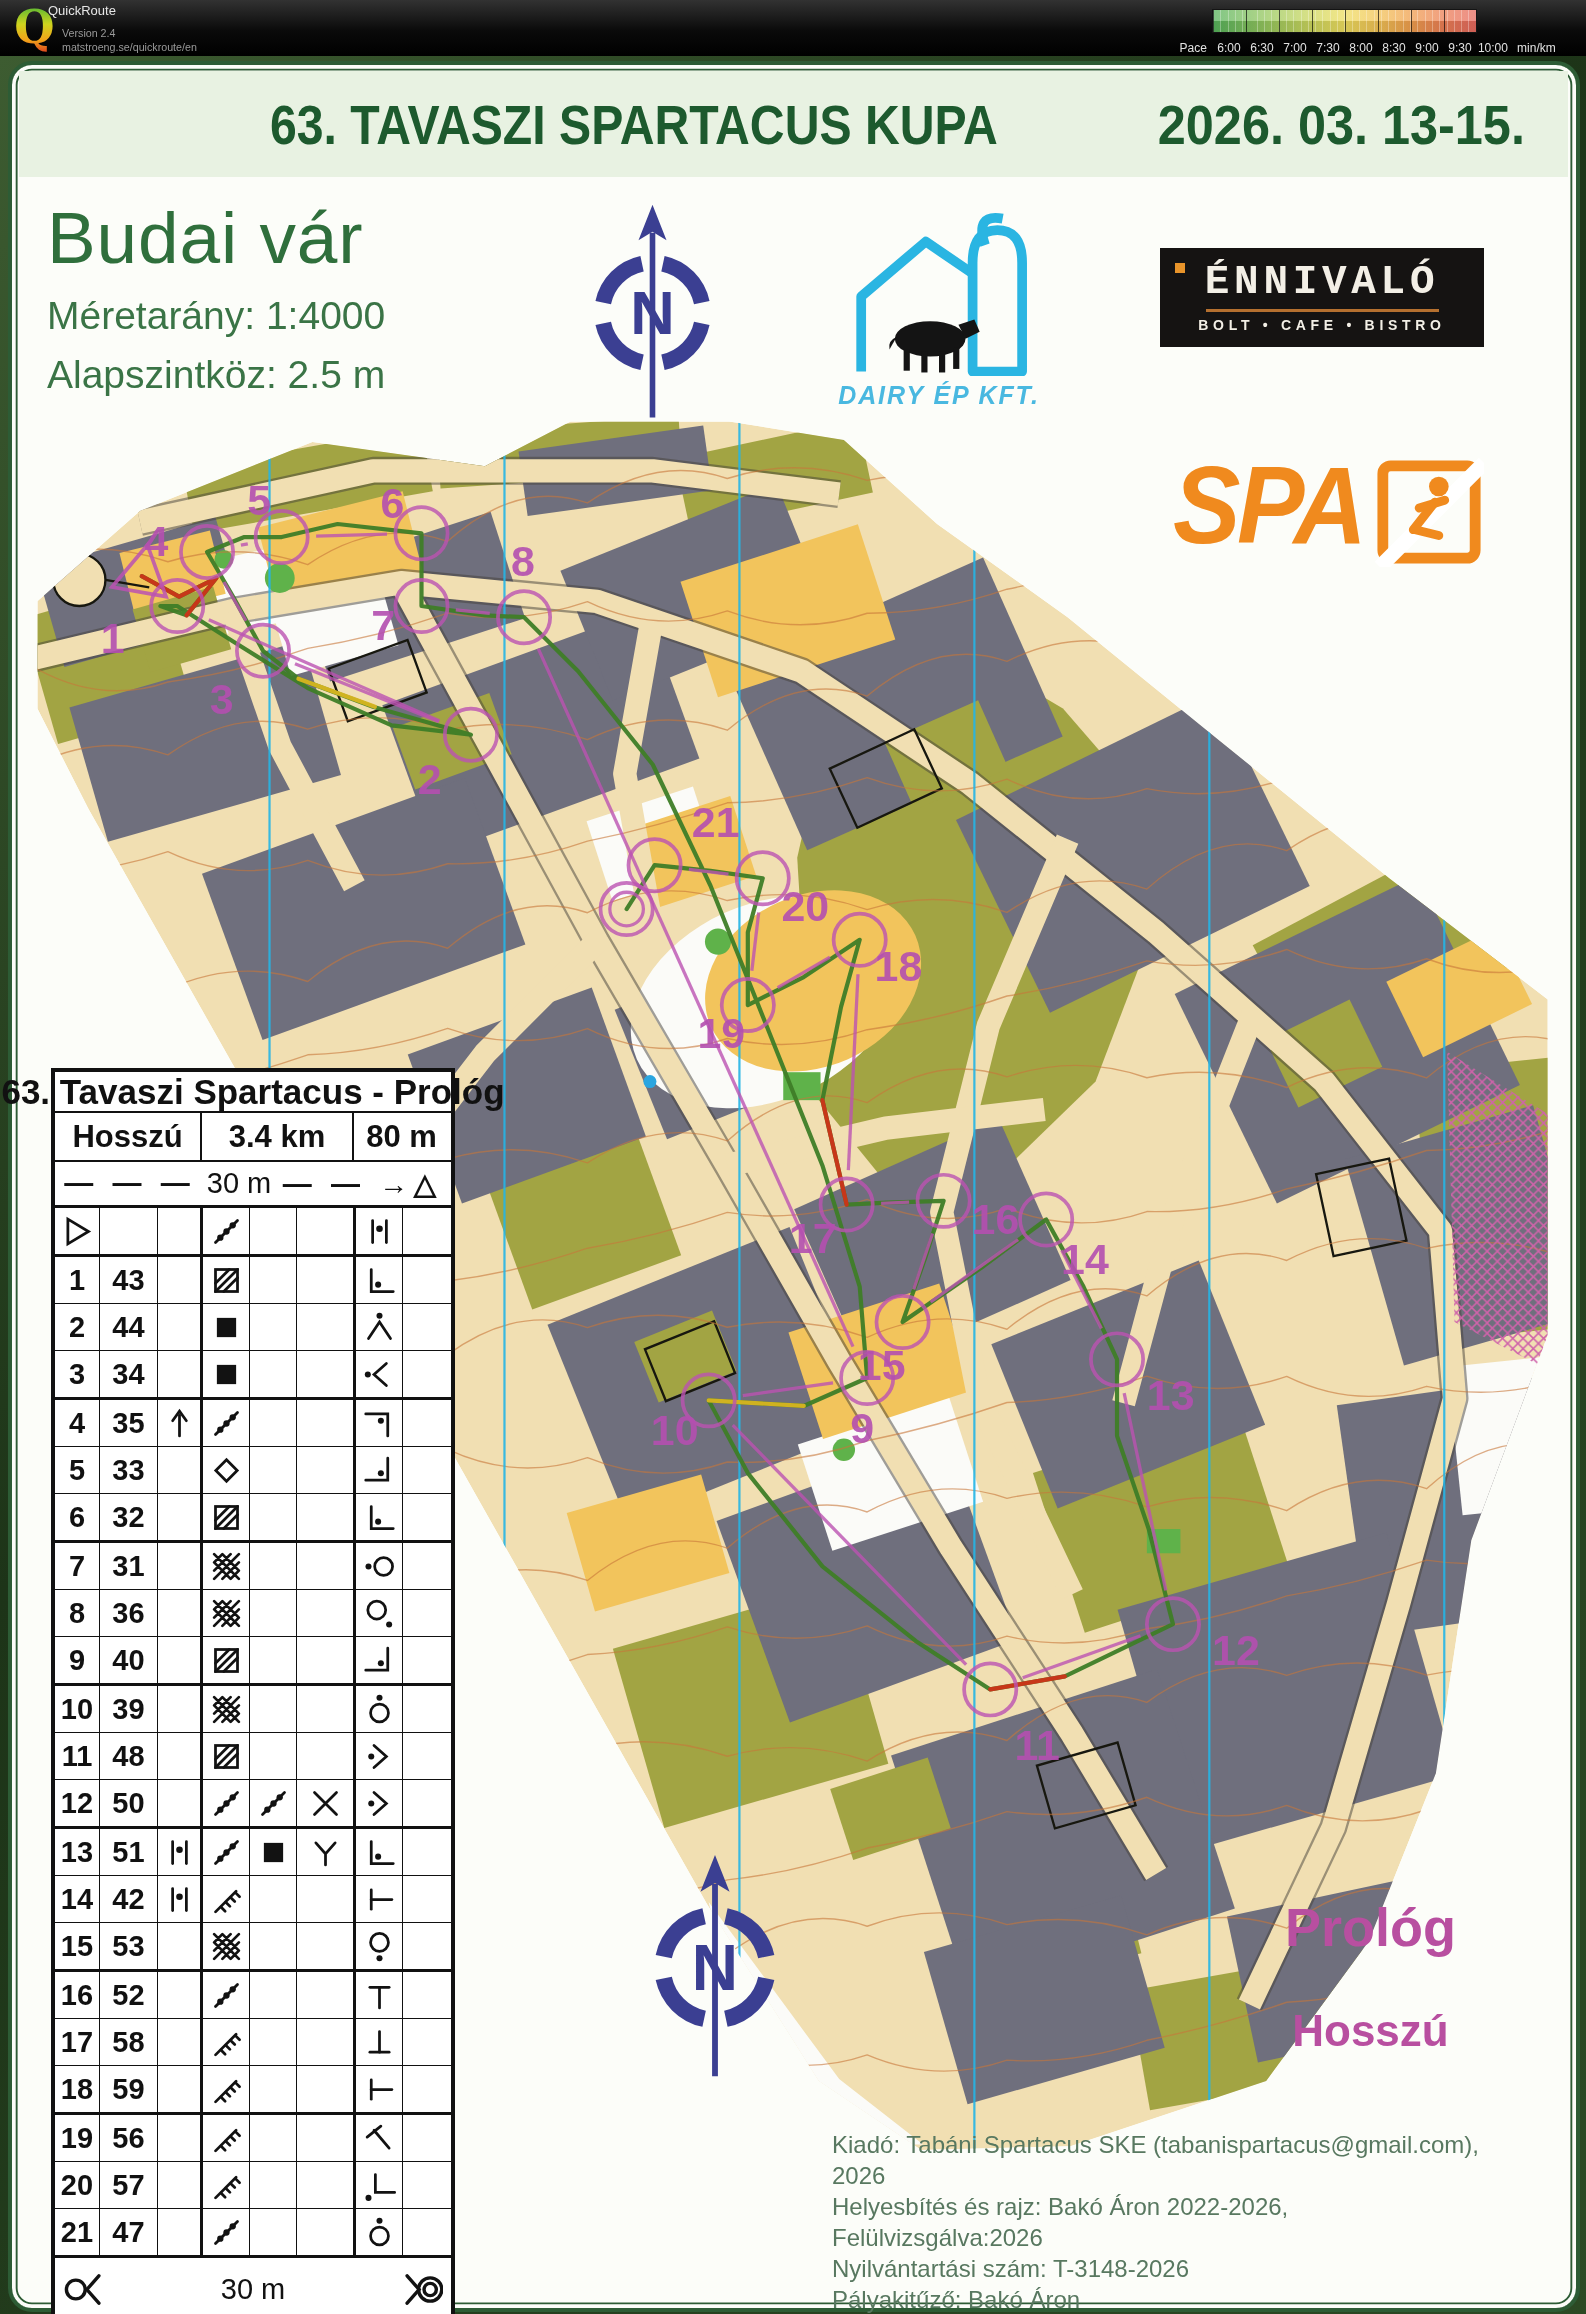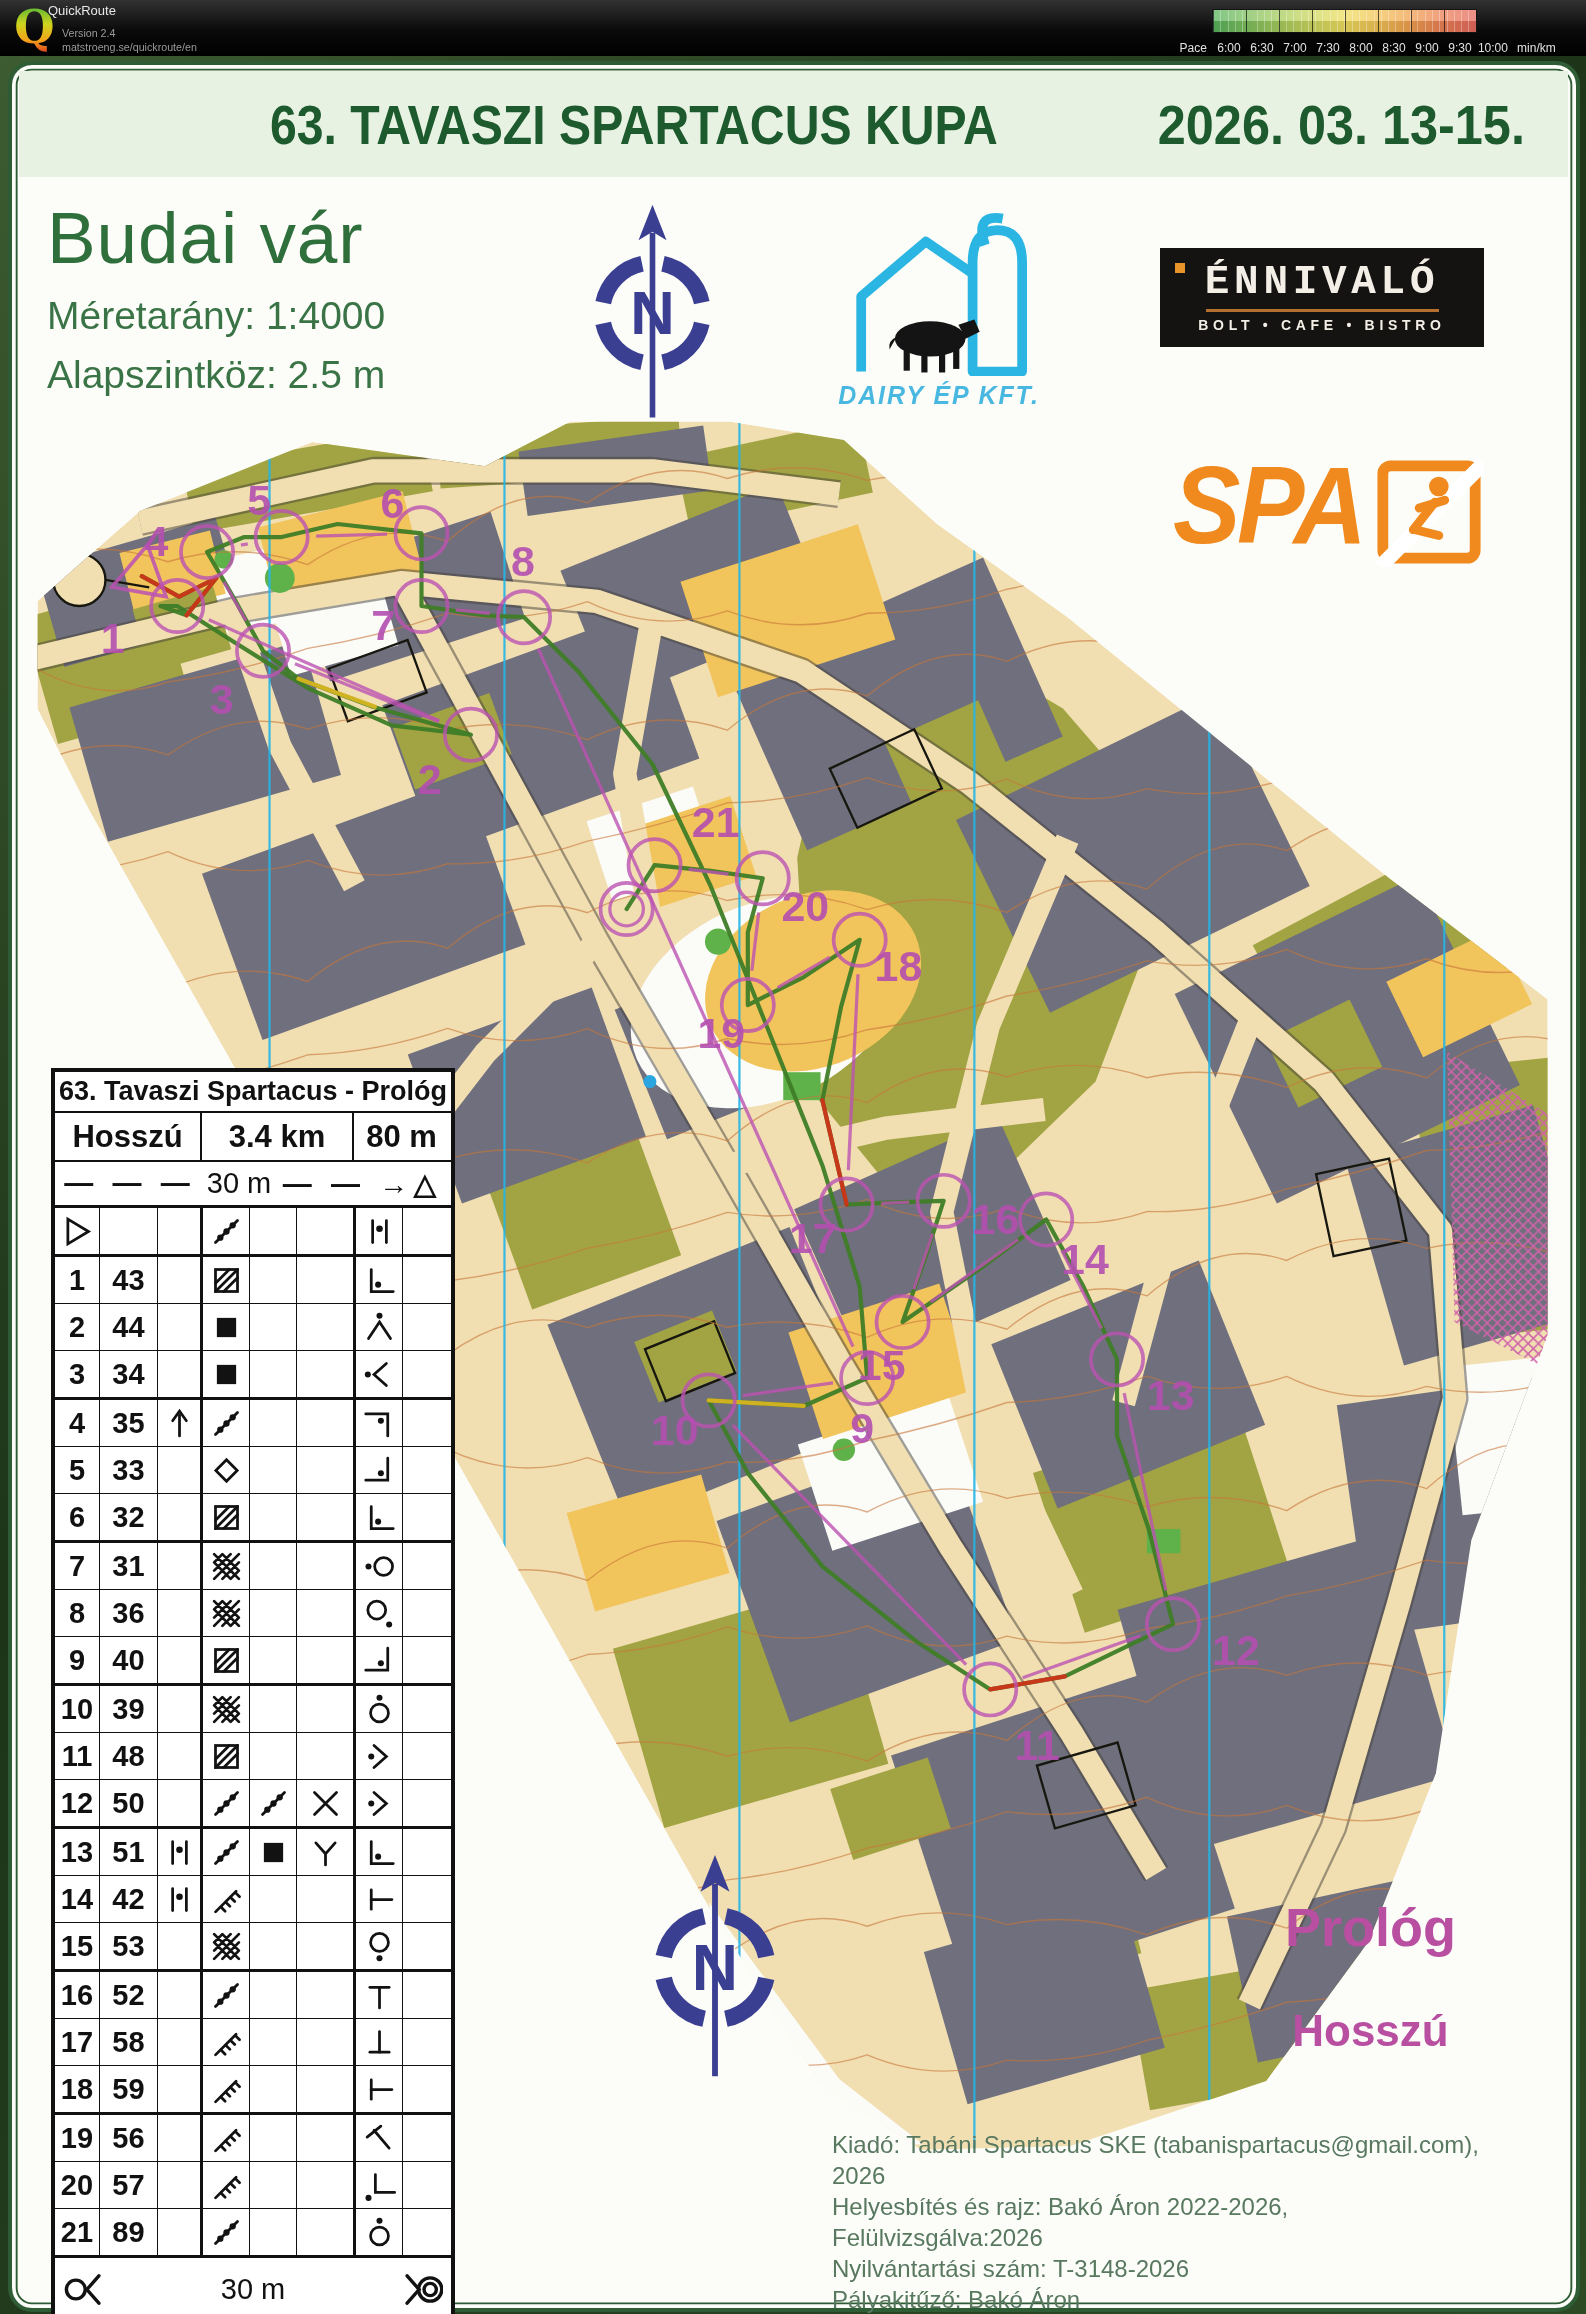--- a/index.html
+++ b/index.html
@@ -58,21 +58,21 @@
   .spa-text{font-size:110px;line-height:0.95;font-weight:bold;font-style:italic;color:#f08a1e;
             letter-spacing:-3.7px;transform:scaleX(.92);transform-origin:left;}
   .compass{position:absolute;z-index:3;}
   .c-top{left:585px;top:201px;}
   .c-bottom{left:643px;top:1851px;}
 
   
   .card{position:absolute;left:51px;top:1068px;width:404px;background:#fff;
         border:4.7px solid #111;box-sizing:border-box;color:#111;z-index:4;}
   .crow-title{height:39px;display:flex;align-items:center;justify-content:center;
-              font-weight:bold;font-size:27px;border-bottom:2.8px solid #111;white-space:nowrap;}
+              font-weight:bold;font-size:35px;border-bottom:2.8px solid #111;white-space:nowrap;}
   .crow-info{height:47px;display:grid;grid-template-columns:147px 152px 95px;border-bottom:2.8px solid #111;}
   .crow-info div{display:flex;align-items:center;justify-content:center;font-weight:bold;font-size:31px;
                  border-right:2.8px solid #111;}
   .crow-info div:last-child{border-right:none;}
   .crow-dist{height:43px;display:flex;align-items:center;justify-content:space-between;
              padding:0 9.3px;border-bottom:3.7px solid #111;font-size:29px;}
   .dist-dashes{letter-spacing:5.6px;font-weight:bold;color:#111;}
   .crow{display:grid;grid-template-columns:45px 58px 45px 47px 47px 59px 47px 48px;
         border-bottom:1.9px solid #111;height:46px;}
   .crow.thick{border-bottom-width:3.7px;}
@@ -956,21 +956,21 @@
             <path d="M9 4 L9 17 L23 17"></path>
             <circle class="f" cx="4" cy="21" r="2.2"></circle>
           </svg>
         </div>
       <div class="ccell"></div>
       </div>
       <div class="crow thick">
       <div class="ccell">
           <span class="cnum">21</span>
         </div>
-      <div class="ccell cnum">89</div>
+      <div class="ccell cnum">47</div>
       <div class="ccell"></div>
       <div class="ccell">
           <svg class="gl" viewBox="0 0 24 24">
             <line x1="4" y1="20" x2="20" y2="4"></line>
             <circle class="f" cx="7.5" cy="16.5" r="2.3"></circle>
             <circle class="f" cx="12" cy="12" r="2.3"></circle>
             <circle class="f" cx="16.5" cy="7.5" r="2.3"></circle>
           </svg>
         </div>
       <div class="ccell"></div>

